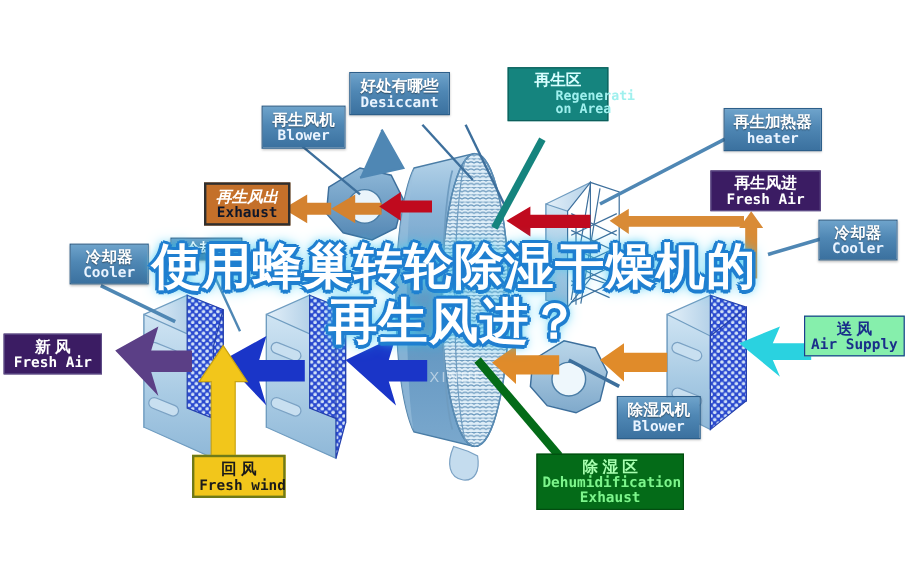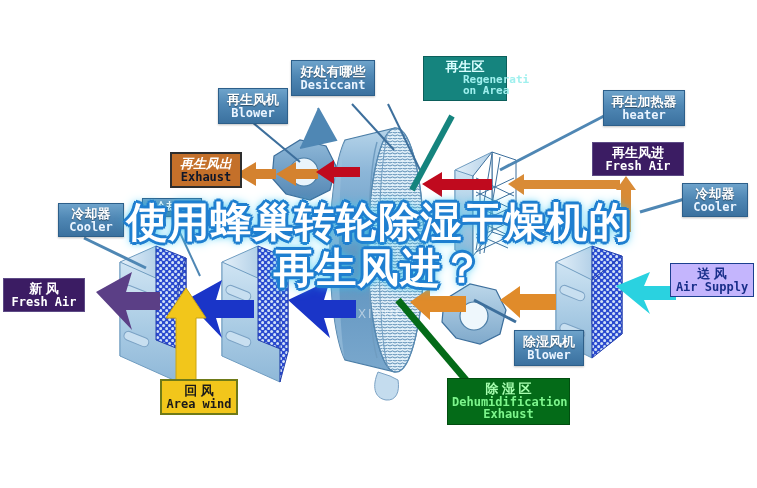--- a/index.html
+++ b/index.html
@@ -27,21 +27,21 @@
   .lbl.teal{background:#15847e;border:1px solid #0c5f5b;color:#bfffff;}
   .lbl.teal .cn{color:#d9ffff;}
   .lbl.teal .en{color:#9ff0ee;margin-left:35px;}
 
   
   .lbl.green{background:#046b18;border:1px solid #024d10;}
   .lbl.green .cn{color:#a8ffb0;}
   .lbl.green .en{color:#7df58c;}
 
   
-  .lbl.cyan{background:#c4b5fd;border:1px solid #1c3f8f;}
+  .lbl.cyan{background:#86efac;border:1px solid #1c3f8f;}
   .lbl.cyan .cn{color:#1a2f8a;}
   .lbl.cyan .en{color:#1a2f8a;}
 
   
   .lbl.purple{background:#3b1c63;border:1px solid #5d4b86;}
   .lbl.purple .cn{color:#ffffff;}
   .lbl.purple .en{color:#ffffff;}
 
   
   .lbl.orange{background:#c4702a;border:2px solid #2e2e2e;}
@@ -305,21 +305,21 @@
     <span class="cn" style="font-size:12px;">冷却器</span>
   </div>
 
   <div class="lbl purple" style="left:3px;top:278px;width:82px;padding:3px 4px;">
     <span class="cn" style="font-size:13px;">新    风</span>
     <span class="en" style="font-size:12px;">Fresh Air</span>
   </div>
 
   <div class="lbl yellow" style="left:160px;top:379px;width:78px;padding:3px 4px;">
     <span class="cn" style="font-size:13px;">回    风</span>
-    <span class="en" style="font-size:12px;">Area wind</span>
+    <span class="en" style="font-size:12px;">Fresh wind</span>
   </div>
 
   <div class="lbl blue" style="left:514px;top:330px;width:70px;padding:4px 5px;">
     <span class="cn" style="font-size:13px;">除湿风机</span>
     <span class="en" style="font-size:12px;">Blower</span>
   </div>
 
   <div class="lbl green" style="left:447px;top:378px;width:123px;padding:3px 4px;">
     <span class="cn" style="font-size:13px;">除    湿    区</span>
     <span class="en" style="font-size:12px;">Dehumidification</span>

